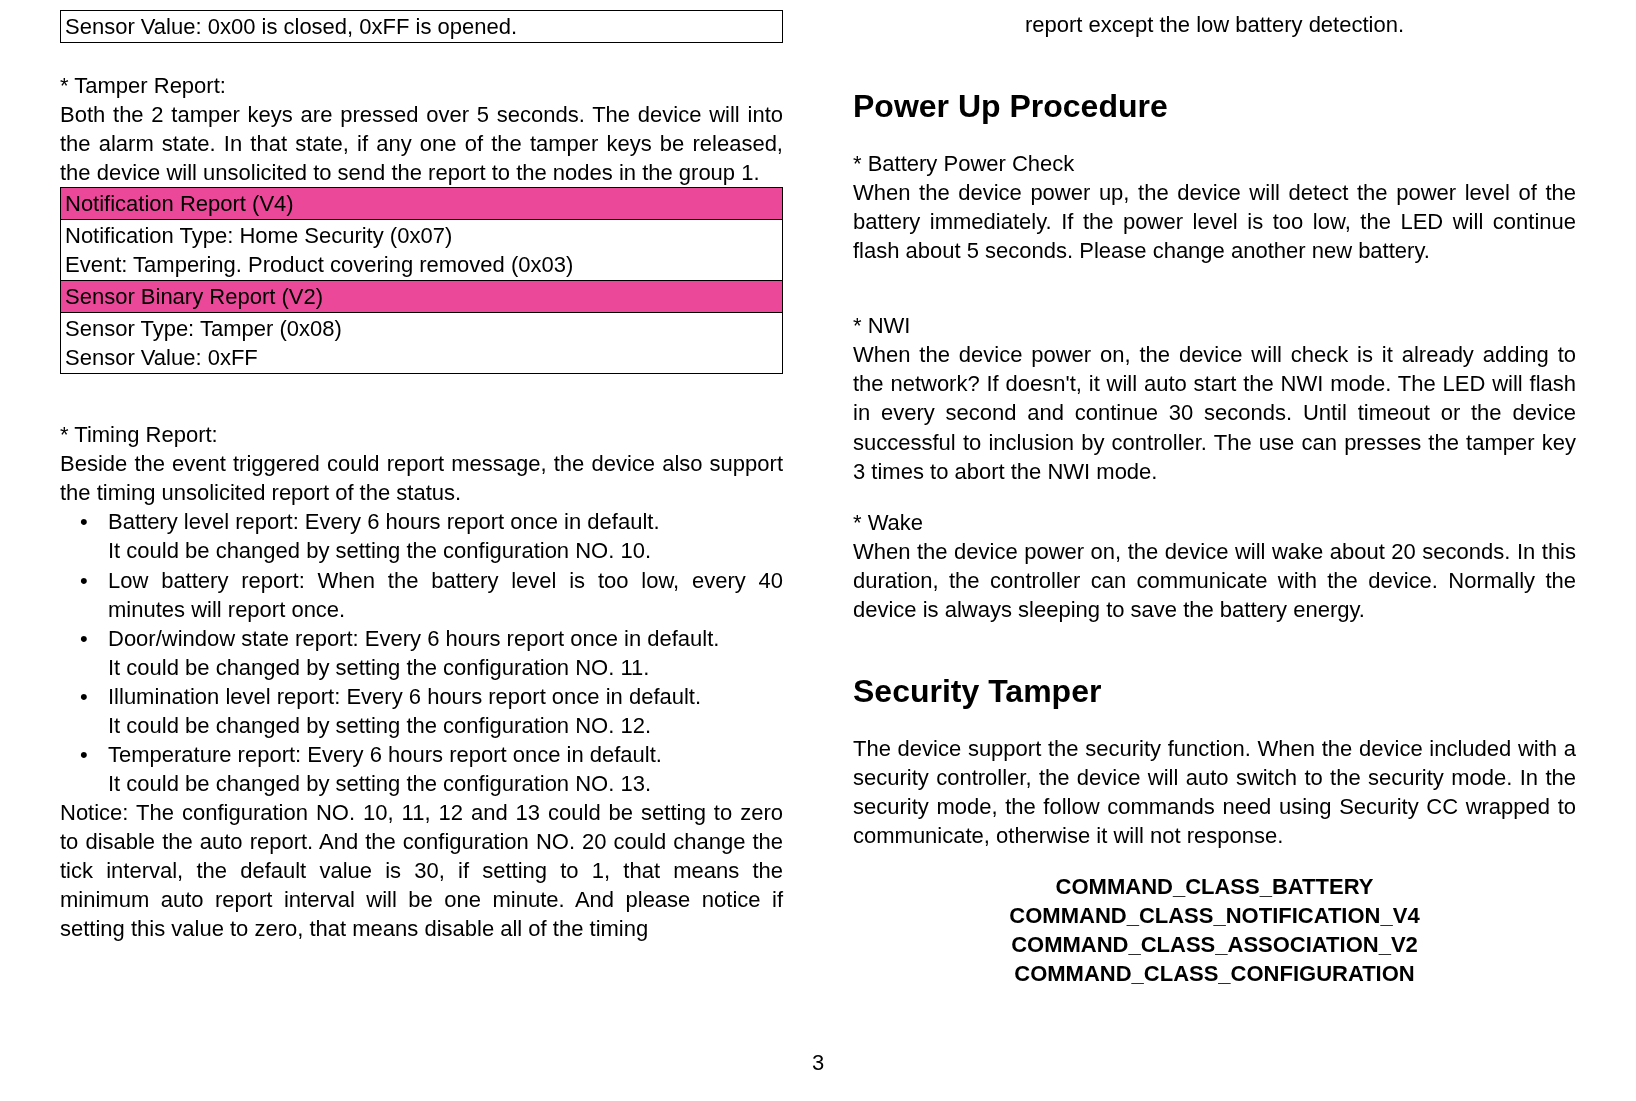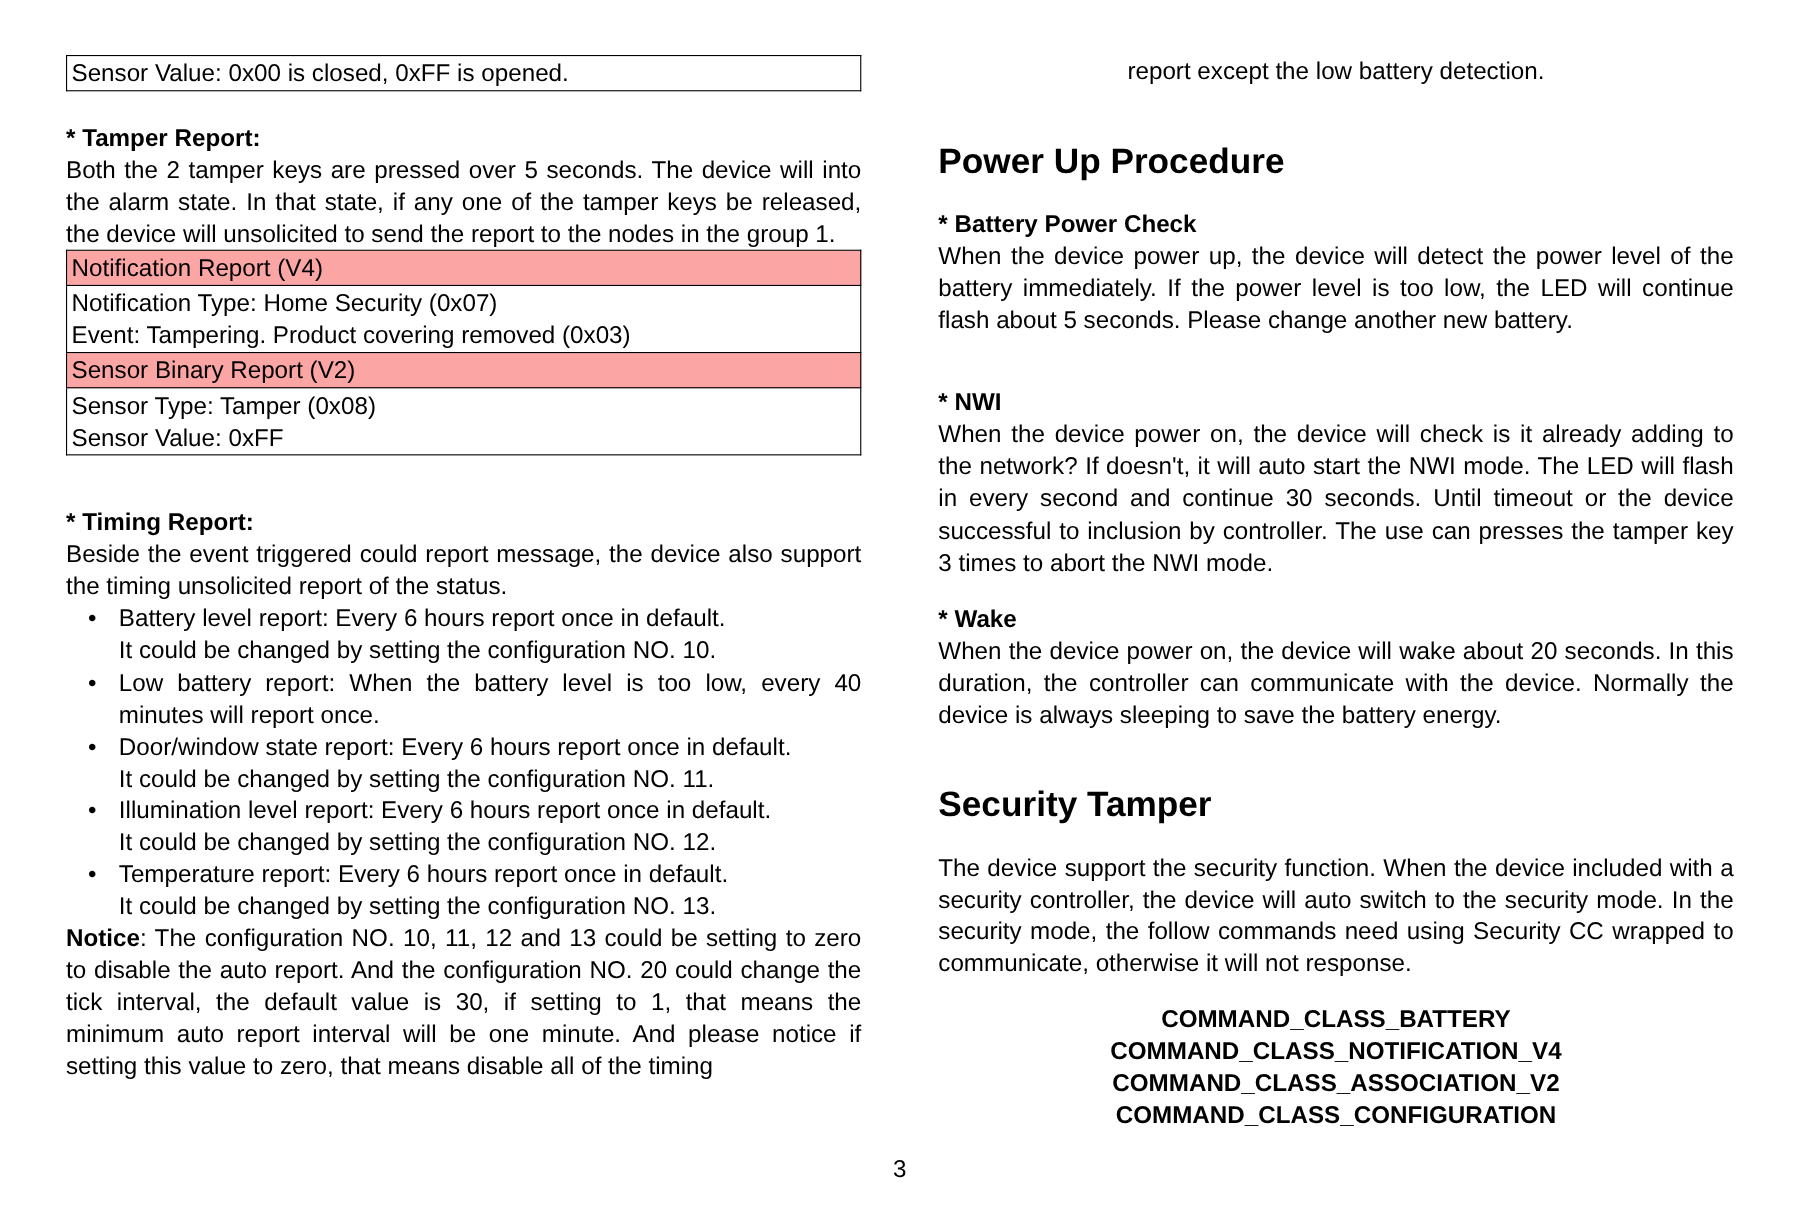--- a/index.html
+++ b/index.html
@@ -14,38 +14,37 @@
     line-height: 1.32;
   }
   .columns {
     display: flex;
     gap: 70px;
     height: 1030px;
   }
   .col {
     flex: 1;
     text-align: justify;
-    margin-top: 40px;
   }
   .col-left { width: 48%; }
   .col-right { width: 48%; }
   table {
     border-collapse: collapse;
     width: 100%;
     font-size: 22px;
   }
   td {
     border: 1px solid #000;
     padding: 1px 4px;
     text-align: left;
   }
   td.hdr {
-    background: #fca5a5;
+    background: #ec4899;
   }
-  .bold { font-weight: bold; }
+  .bold { font-weight: normal; }
   h2 {
     font-size: 32px;
     font-weight: bold;
     margin: 0;
   }
   ul.bullets {
     list-style: none;
     padding-left: 48px;
   }
   ul.bullets li {

